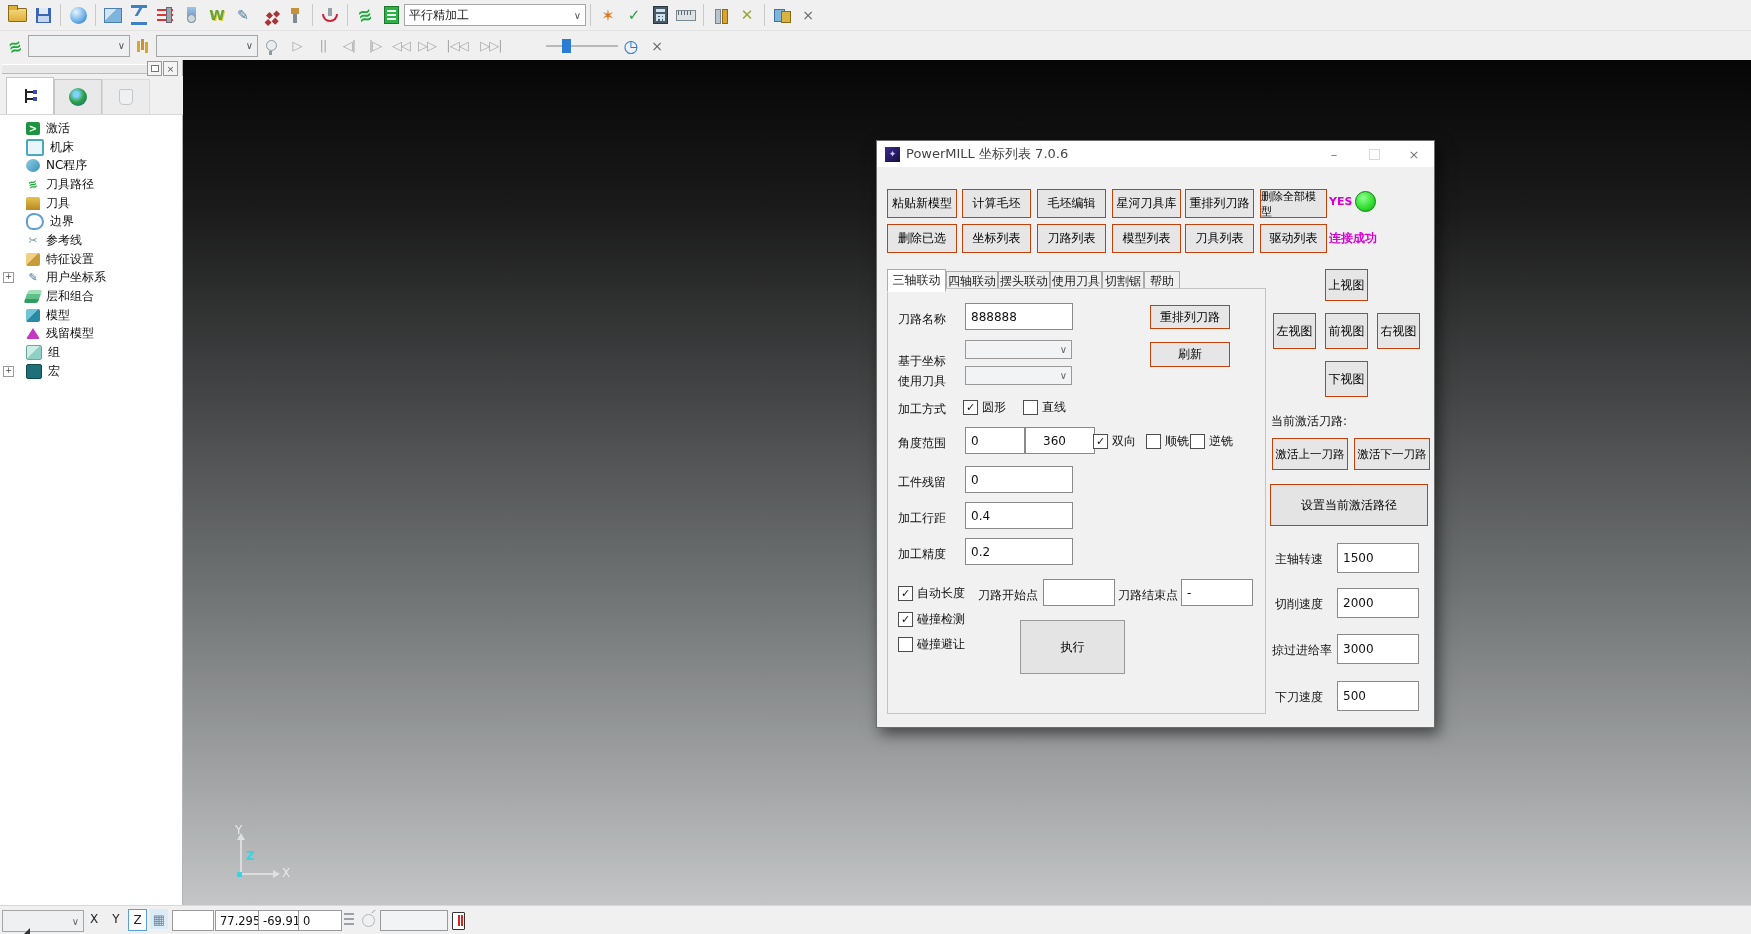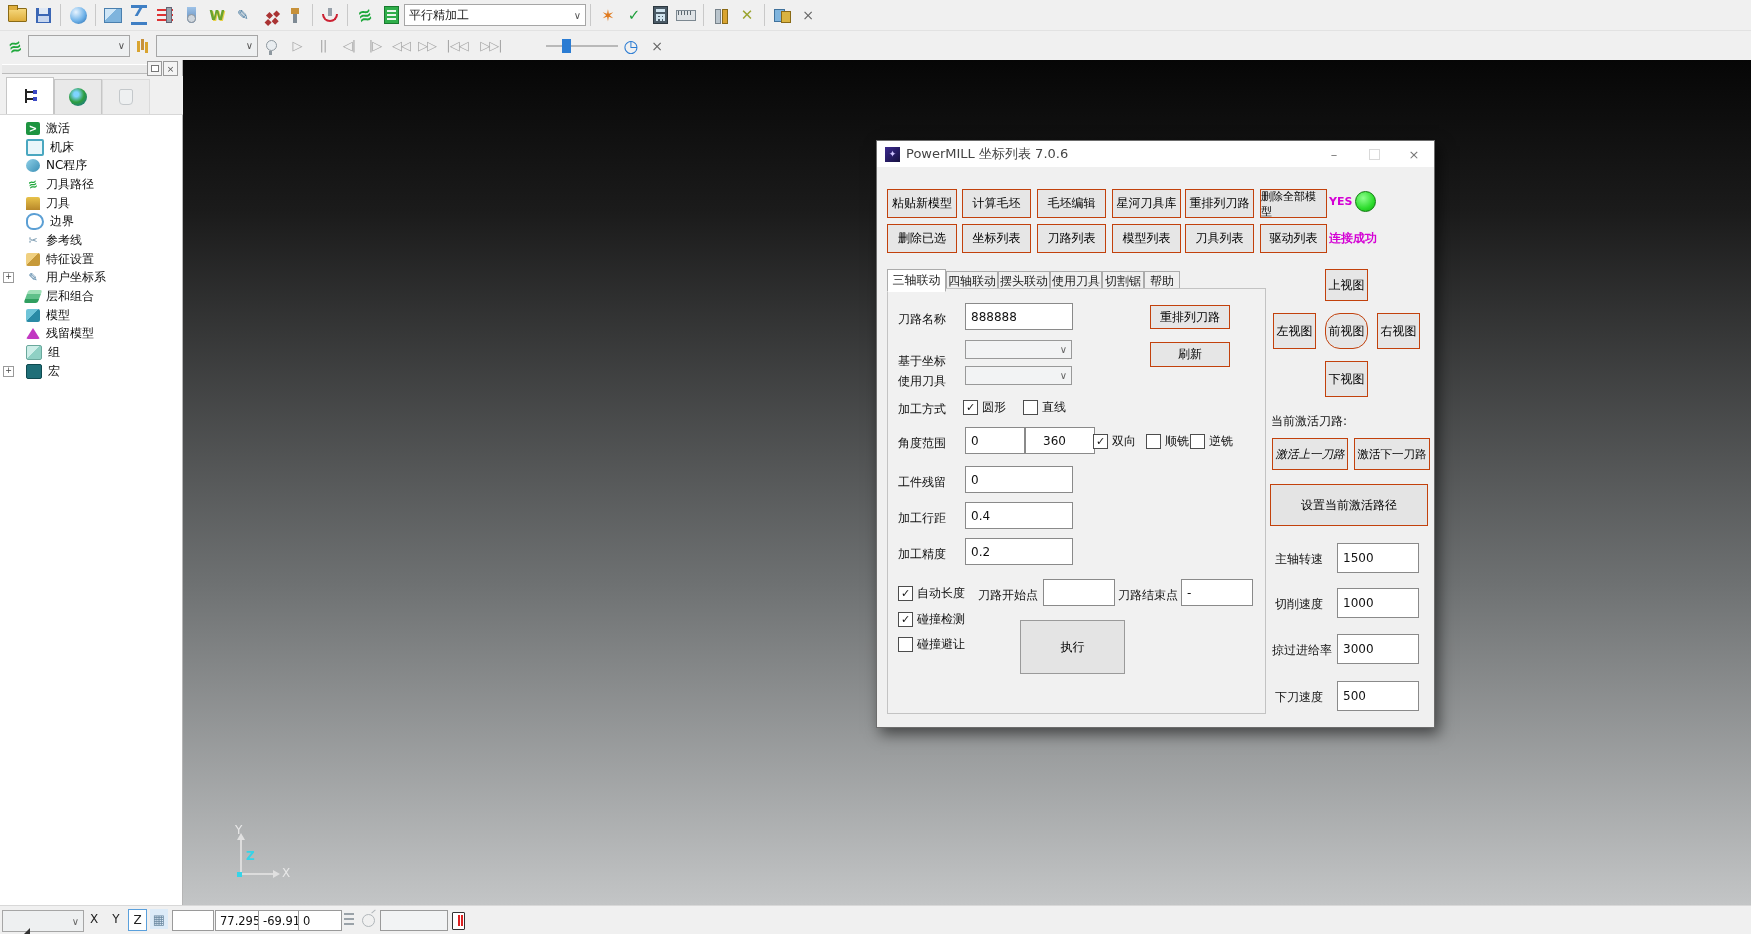--- a/index.html
+++ b/index.html
@@ -417,33 +417,33 @@
       <span class="cbrow" style="left:10px;top:347px;">
         <span class="cb"></span>
         <span>碰撞避让</span>
       </span>
 
       <span class="wbtn abs" style="left:132px;top:331px;width:103px;height:52px;background:#e4e4e4;border-color:#9a9a9a;">执行</span>
     </div>
 
     <span class="wbtn abs" style="left:448px;top:128px;width:41px;height:30px;">上视图</span>
     <span class="wbtn abs" style="left:396px;top:172px;width:41px;height:34px;">左视图</span>
-    <span class="wbtn abs" style="left:448px;top:172px;width:41px;height:34px;border-radius:15px;">前视图</span>
+    <span class="wbtn abs" style="left:448px;top:172px;width:41px;height:34px;">前视图</span>
     <span class="wbtn abs" style="left:500px;top:172px;width:41px;height:34px;">右视图</span>
     <span class="wbtn abs" style="left:448px;top:220px;width:41px;height:34px;">下视图</span>
 
     <span class="rlabel" style="left:394px;top:272px;">当前激活刀路:</span>
-    <span class="wbtn abs" style="left:395px;top:297px;width:74px;height:30px;font-size:11.5px;font-style:italic;">激活上一刀路</span>
+    <span class="wbtn abs" style="left:395px;top:297px;width:74px;height:30px;font-size:11.5px;">激活上一刀路</span>
     <span class="wbtn abs" style="left:477px;top:297px;width:74px;height:30px;font-size:11.5px;">激活下一刀路</span>
     <span class="wbtn abs" style="left:393px;top:343px;width:156px;height:40px;background:#e4e4e4;">设置当前激活路径</span>
 
     <span class="rlabel" style="left:398px;top:410px;">主轴转速</span>
     <span class="inp" style="left:460px;top:402px;width:75px;height:28px;">1500</span>
     <span class="rlabel" style="left:398px;top:455px;">切削速度</span>
-    <span class="inp" style="left:460px;top:447px;width:75px;height:28px;">1000</span>
+    <span class="inp" style="left:460px;top:447px;width:75px;height:28px;">2000</span>
     <span class="rlabel" style="left:395px;top:501px;">掠过进给率</span>
     <span class="inp" style="left:460px;top:493px;width:75px;height:28px;">3000</span>
     <span class="rlabel" style="left:398px;top:548px;">下刀速度</span>
     <span class="inp" style="left:460px;top:540px;width:75px;height:28px;">500</span>
   </div>
 
   <div class="abs" id="statusbar">
     <span style="position:absolute;left:8px;top:10px;width:6px;height:6px;border-radius:50%;background:#c22;"></span>
     <span class="abs" style="left:2px;top:4px;width:76px;height:20px;background:#eef0f1;border:1px solid #a6a6a6;display:flex;align-items:center;justify-content:flex-end;padding-right:4px;color:#666;font-size:10px;">
         <span>∨</span>

